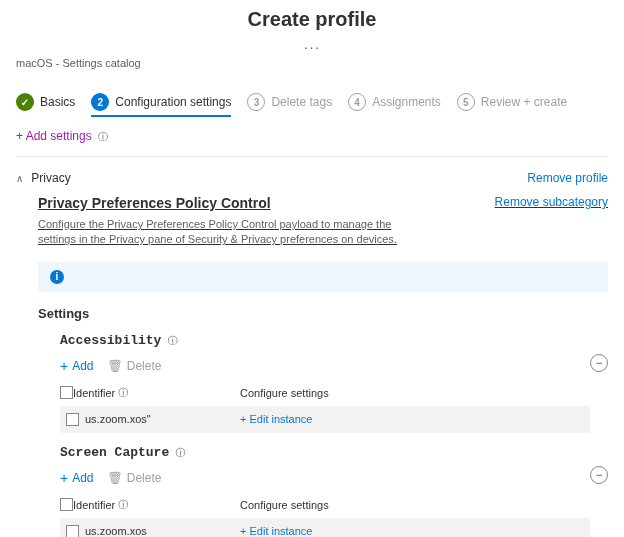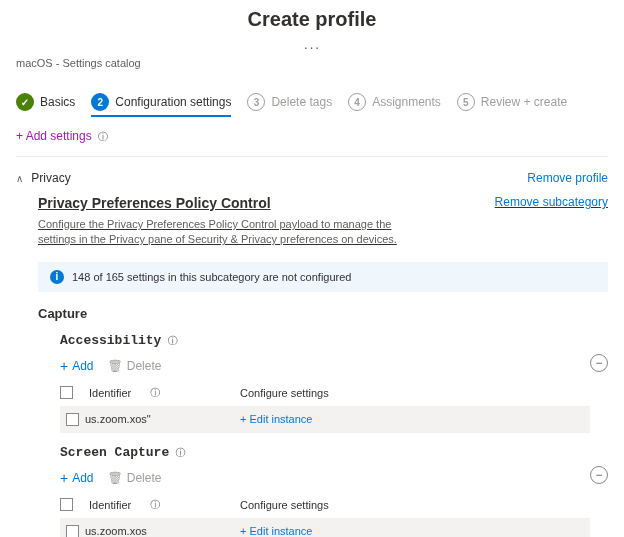--- a/index.html
+++ b/index.html
@@ -65,21 +65,21 @@
   .collapse-ic { width: 18px; height: 18px; border: 1px solid #8a8886; border-radius: 50%; display:flex; align-items:center; justify-content:center; font-size:12px; color:#605e5c; cursor:pointer; }
 
   .toolbar { display: flex; gap: 14px; margin: 10px 0 6px; align-items: center; font-size: 12px;}
   .add-btn { color: #0078d4; cursor: pointer; display:flex; align-items:center; gap:4px;}
   .del-btn { color: #a19f9d; display:flex; align-items:center; gap:4px;}
   .plus { font-size: 14px; }
   .trash { font-size: 12px; }
 
   .tbl { }
   .tbl-head { display: flex; align-items: center; padding: 6px 0; font-size: 11px; }
-  .tbl-head .col1 { display:flex; align-items:center; gap:16px; width: 180px; }
+  .tbl-head .col1 { display:flex; align-items:center; gap:0; width: 180px; }
   .tbl-head .col2 { flex: 1; }
   .tbl-row { display: flex; align-items: center; padding: 7px 6px; background: #f3f2f1; font-size: 11px; }
   .tbl-row .col1 { display:flex; align-items:center; gap:6px; width: 174px; }
   .tbl-row .col2 { flex: 1; color: #0078d4; cursor:pointer; }
   .cb { width: 13px; height: 13px; border: 1px solid #8a8886; background:#fff;}
 </style>
 </head>
 <body>
 
 <div class="header">
@@ -134,24 +134,23 @@
       <div>
         <div class="subcat-title">Privacy Preferences Policy Control</div>
         <div class="subcat-desc">Configure the Privacy Preferences Policy Control payload to manage the settings in the Privacy pane of Security &amp; Privacy preferences on devices.</div>
       </div>
       <span class="link">Remove subcategory</span>
     </div>
   </div>
 
   <div class="infobar">
     <span class="infobar-ic">i</span>
-    <span>148 of 165 settings in this subcategory are not configured</span>
-  </div>
-
-  <div class="services-title">Capture</div>
+  </div>
+
+  <div class="services-title">Settings</div>
 
   <div class="service">
     <div class="service-head">
       <div>
         <span class="service-name">Accessibility</span>
         <span class="info-ic">ⓘ</span>
       </div>
     </div>
     <div style="display:flex; align-items:flex-start;">
       <div style="flex:1;">

